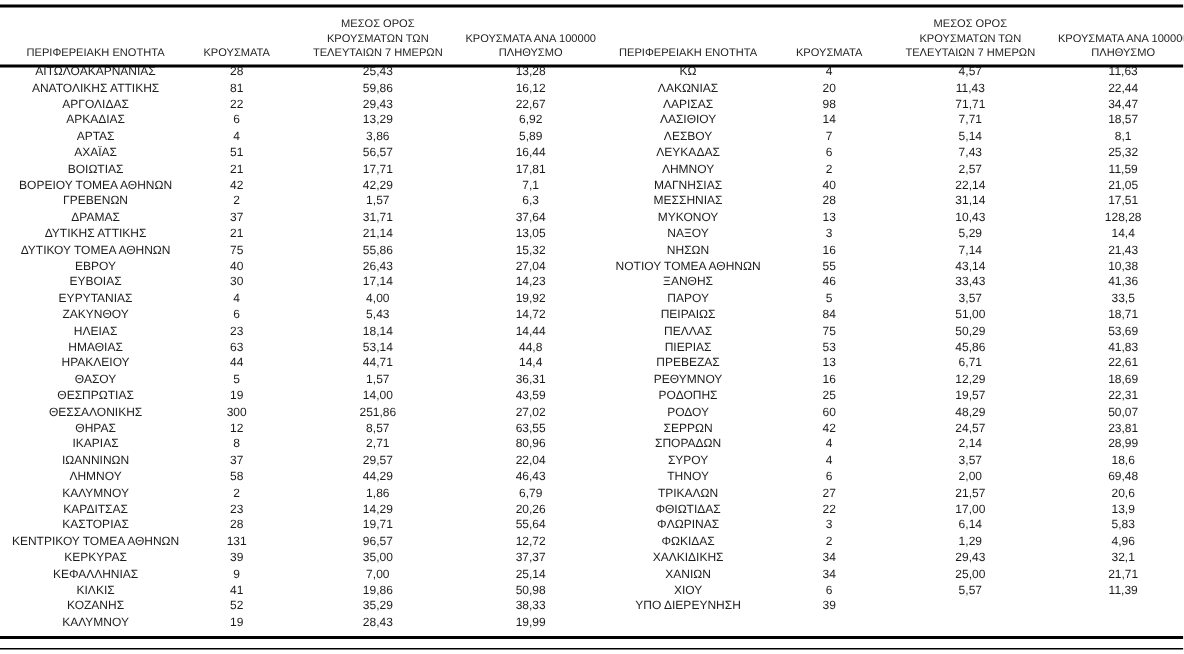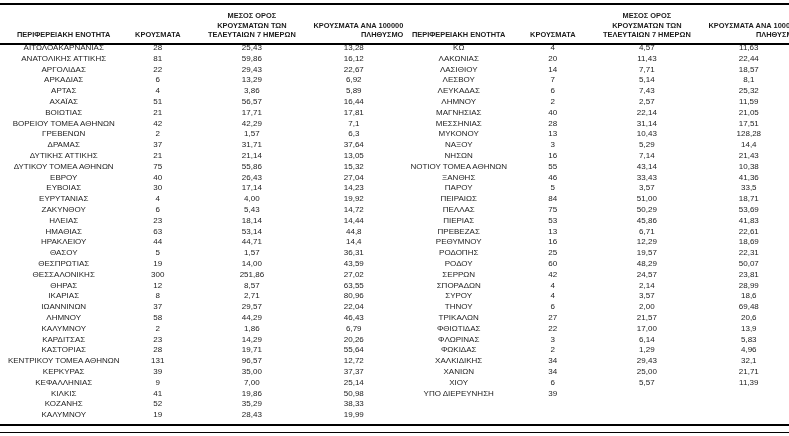--- a/index.html
+++ b/index.html
@@ -20,26 +20,26 @@
   }
   #left-table  { left:1px; }
   #right-table { left:396px; }
 
   col.c-name    { width:32%; }
   col.c-cases   { width:16%; }
   col.c-avg     { width:32%; }
   col.c-per100k { width:20%; }
 
   th {
-    font-weight:bold; font-size:7.4px; line-height:1.3;
+    font-weight:normal; font-size:7.4px; line-height:1.3;
     text-align:center; vertical-align:bottom;
     padding:0 0 3px 0; height:35px; white-space:normal;
   }
   th .hdr-wide-3 { display:inline-block; width:92px; margin:0 -20px; }
-  th .hdr-wide-2 { display:inline-block; width:99px; margin:0 -20px;text-align:right; }
+  th .hdr-wide-2 { display:inline-block; width:99px; margin:0 -20px; }
 
   td {
     font-size:8px; height:10.8px; line-height:10.8px;
     padding:0; text-align:center; vertical-align:middle;
     white-space:nowrap; overflow:visible;
   }
 </style>
 </head>
 <body>
 
@@ -301,20 +301,26 @@
           <td>4,57</td>
           <td>11,63</td>
         </tr>
         <tr>
           <td>ΛΑΚΩΝΙΑΣ</td>
           <td>20</td>
           <td>11,43</td>
           <td>22,44</td>
         </tr>
         <tr>
+          <td>ΛΑΡΙΣΑΣ</td>
+          <td>98</td>
+          <td>71,71</td>
+          <td>34,47</td>
+        </tr>
+        <tr>
           <td>ΛΑΣΙΘΙΟΥ</td>
           <td>14</td>
           <td>7,71</td>
           <td>18,57</td>
         </tr>
         <tr>
           <td>ΛΕΣΒΟΥ</td>
           <td>7</td>
           <td>5,14</td>
           <td>8,1</td>

